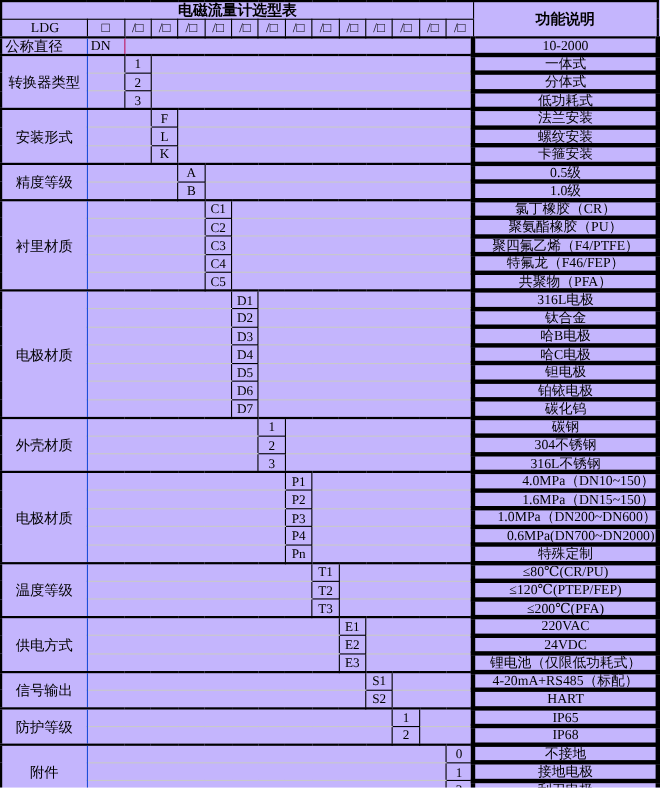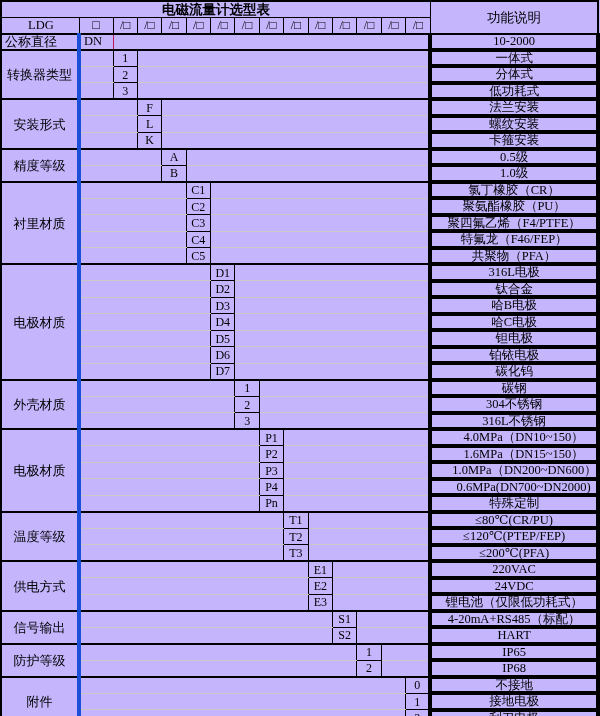--- a/index.html
+++ b/index.html
@@ -16,31 +16,31 @@
   }
   td {
     padding:0 1px; margin:0;
     font-size:12.5px; line-height:1;
     overflow:hidden; white-space:nowrap;
     text-align:center; vertical-align:middle;
     border:0;
   }
   tr { height:16.27px; }
   .title   { font-weight:bold; font-size:13.5px; border-bottom:1px solid #000; }
-  .rhead   { font-weight:normal; font-size:13.5px; border-left:1px solid #000; }
+  .rhead   { font-weight:bold; font-size:13.5px; border-left:1px solid #000; }
   .ldg     { text-align:left; padding-left:26px; border-right:1px solid #000; }
   .boxcell { border:1px solid #000; }
   .slash   { border:1px solid #000; font-size:12px; }
-  .lbl     { border-right:4px solid #1d4ed8; font-size:13px; }
+  .lbl     { border-right:1px solid #1d4ed8; font-size:13px; }
   .lbl.left{ text-align:left; padding-left:3px; }
   .codec   { border:1px solid #000; font-size:12px; }
   .mid     { border-bottom:1px solid #c9c9c9; }
   .mid.last{ border-bottom:0; }
   .desc    { border:4px solid #000000; }
-  .desc.left { text-align:center; padding-left:20px; }
+  .desc.left { text-align:right; padding-left:20px; }
   .sec-top { border-top:2px solid #000; }
 </style>
 </head>
 <body>
 
 <div class="page">
   <table class="sel">
     <colgroup>
       <col style="width:78px">
       <col style="width:34px">

